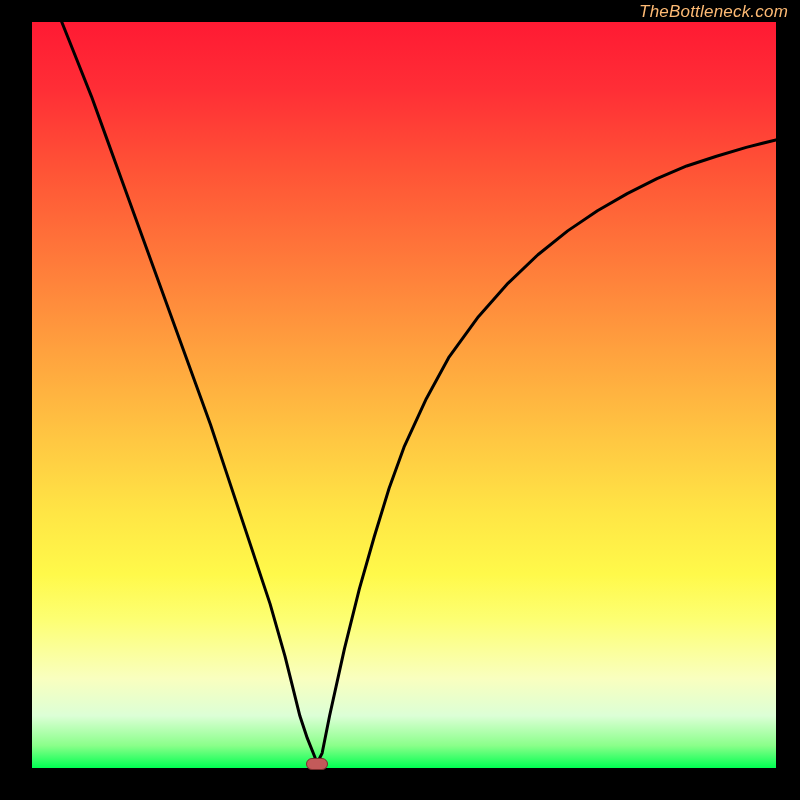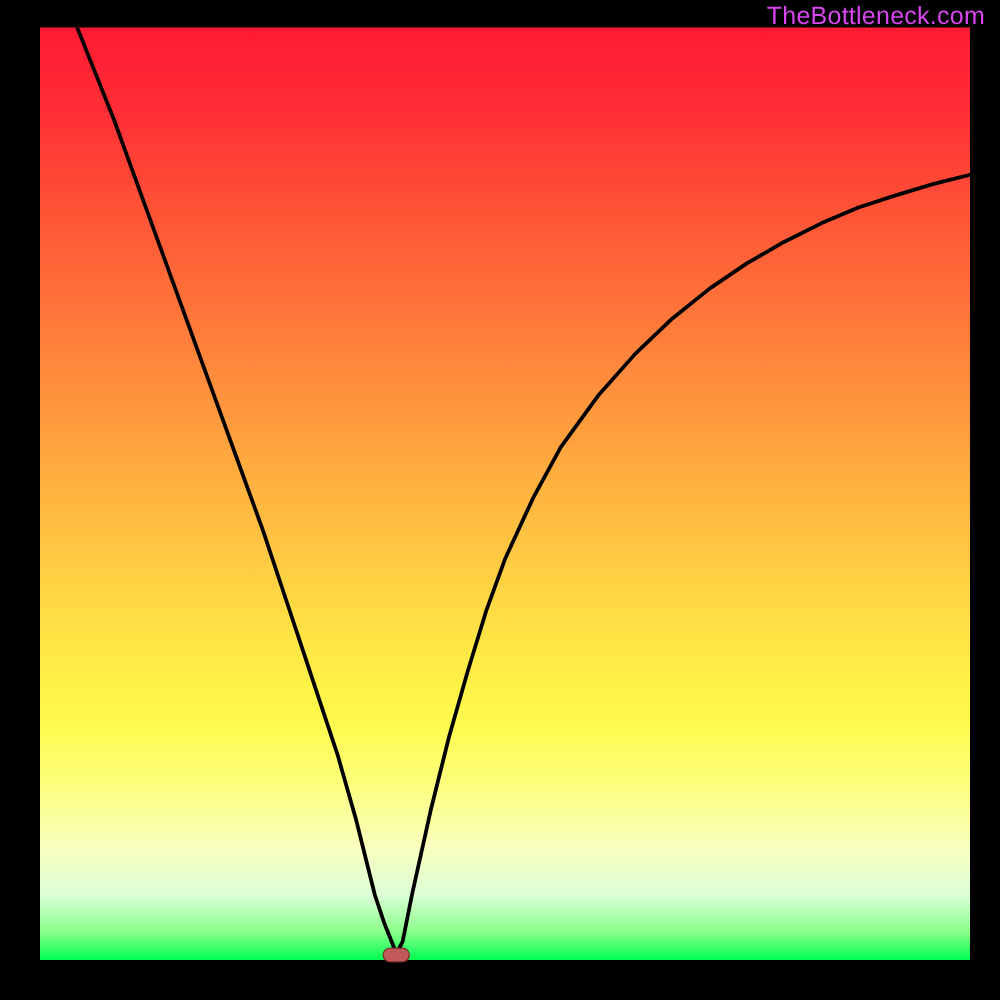--- a/index.html
+++ b/index.html
@@ -45,24 +45,25 @@
     height: 12px;
     border-radius: 6px;
     background: #c35a5a;
     border: 1px solid #7a2e2e;
     transform: translate(-50%, -50%);
   }
   .watermark {
     position: absolute;
     top: 2px;
     right: 12px;
-    color: #d946ef;
-    font-size: 20px;
+    color: #fdba74;
+    font-size: 17px;
     font-weight: 400;
     letter-spacing: 0.2px;
+    font-style: italic;
   }
 </style>
 </head>
 <body>
 
 <div class="plot-area">
   <svg class="curve" viewBox="0 0 744 746" preserveAspectRatio="none">
     <path id="curve-path" fill="none" stroke="#000" stroke-width="3" stroke-linejoin="round" stroke-linecap="round" d="M29.76 0.00 L44.64 37.30 L59.52 74.60 L74.40 115.63 L89.28 156.66 L104.16 197.69 L119.04 238.72 L133.92 279.75 L148.80 320.78 L163.68 361.81 L178.56 402.84 L193.44 447.60 L208.32 492.36 L223.20 537.12 L238.08 581.88 L252.96 634.10 L260.40 663.94 L267.84 693.78 L275.28 716.16 L282.72 734.81 L284.95 741.52 L290.16 731.08 L297.60 693.78 L312.48 626.64 L327.36 566.96 L342.24 514.74 L357.12 466.25 L372.00 425.22 L394.32 376.73 L416.64 335.70 L446.40 294.67 L476.16 261.10 L505.92 232.75 L535.68 208.88 L565.44 188.74 L595.20 171.58 L624.96 156.66 L654.72 143.98 L684.48 134.28 L714.24 125.33 L744.00 117.87 "></path>
   </svg>
   <div id="marker" class="marker" style="left: 284.952px; top: 741.524px; background: rgb(195, 90, 90);"></div>

